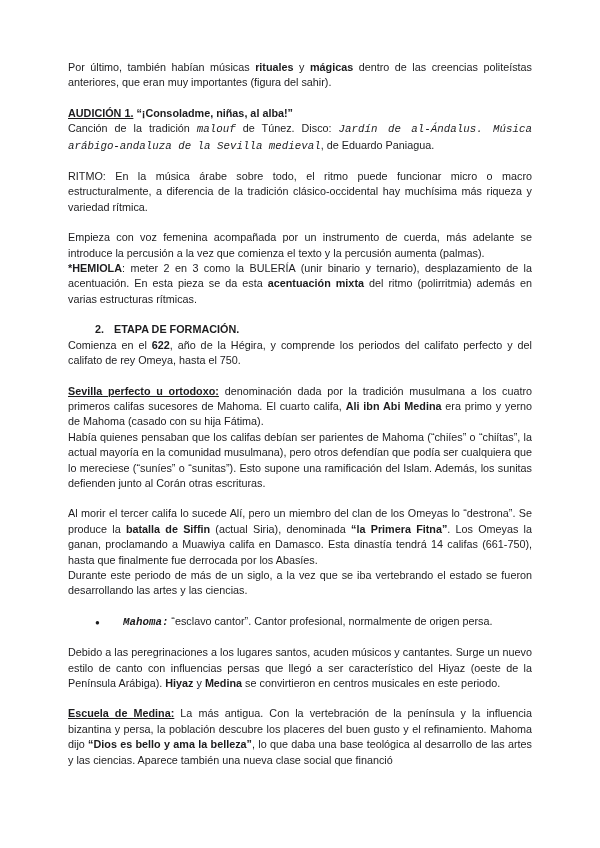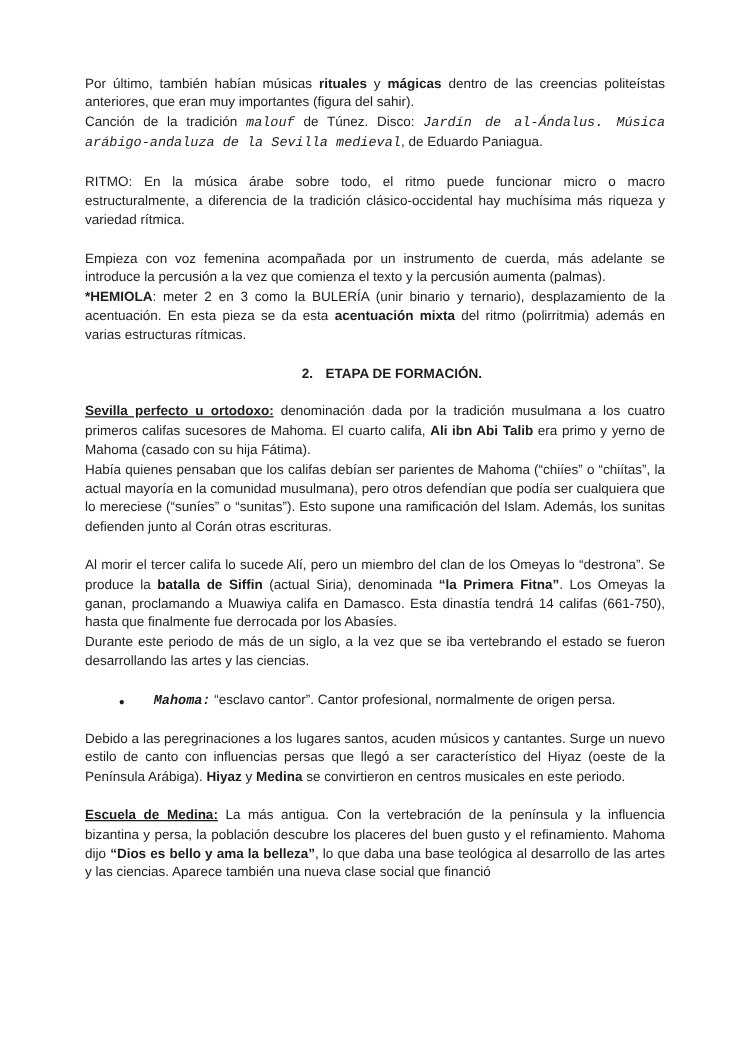--- a/index.html
+++ b/index.html
@@ -17,21 +17,21 @@
     color: #1c1c1e;
     font-family: "Liberation Sans", "DejaVu Sans", sans-serif;
     font-size: 10.8px;
     line-height: 15.4px;
   }
   .block { text-align: justify; }
   .block.spaced { margin-top: 15px; }
   .block-heading { text-align: left; }
   .block-numbered-heading {
     padding-left: 27px;
-    text-align: center;
+    text-align: left;
   }
   .block-numbered-heading .num { margin-right: 10px; font-weight: 700; }
   .block-bullet {
     position: relative;
     padding-left: 55px;
     text-align: left;
   }
   .block-bullet .bullet {
     position: absolute;
     left: 27px;
@@ -41,26 +41,28 @@
   .b { font-weight: 700; }
   .i { font-style: italic; font-family: Liberation Mono, monospace; }
   .u { text-decoration: underline; }
 </style>
 </head>
 <body>
 
 <div class="page">
   <div class="doc">
       <div class="block block-paragraph"><span class="">Por último, también habían músicas </span><span class="b">rituales</span><span class=""> y </span><span class="b">mágicas</span><span class=""> dentro de las creencias politeístas anteriores, que eran muy importantes (figura del sahir).</span></div>
+      <div class="block block-heading spaced"><span class="b u">AUDICIÓN 1.</span><span class=""> </span><span class="b">“¡Consoladme, niñas, al alba!”</span></div>
       <div class="block block-paragraph"><span class="">Canción de la tradición </span><span class="i">malouf</span><span class=""> de Túnez. Disco: </span><span class="i">Jardín de al-Ándalus. Música arábigo-andaluza de la Sevilla medieval</span><span class="">, de Eduardo Paniagua.</span></div>
       <div class="block block-paragraph spaced"><span class="">RITMO: En la música árabe sobre todo, el ritmo puede funcionar micro o macro estructuralmente, a diferencia de la tradición clásico-occidental hay muchísima más riqueza y variedad rítmica.</span></div>
       <div class="block block-paragraph spaced"><span class="">Empieza con voz femenina acompañada por un instrumento de cuerda, más adelante se introduce la percusión a la vez que comienza el texto y la percusión aumenta (palmas).</span></div>
       <div class="block block-paragraph"><span class="b">*HEMIOLA</span><span class="">: meter 2 en 3 como la BULERÍA (unir binario y ternario), desplazamiento de la acentuación. En esta pieza se da esta </span><span class="b">acentuación mixta</span><span class=""> del ritmo (polirritmia) además en varias estructuras rítmicas.</span></div>
       <div class="block block-numbered-heading spaced"><span class="num">2.</span><span class="b">ETAPA DE FORMACIÓN.</span></div>
-      <div class="block block-paragraph spaced"><span class="b u">Sevilla perfecto u ortodoxo:</span><span class=""> denominación dada por la tradición musulmana a los cuatro primeros califas sucesores de Mahoma. El cuarto califa, </span><span class="b">Ali ibn Abi Talib</span><span class=""> era primo y yerno de Mahoma (casado con su hija Fátima).</span></div>
+      <div class="block block-paragraph"><span class="">Comienza en el </span><span class="b">622</span><span class="">, año de la Hégira, y comprende los periodos del califato perfecto y del califato de rey Omeya, hasta el 750.</span></div>
+      <div class="block block-paragraph spaced"><span class="b u">Sevilla perfecto u ortodoxo:</span><span class=""> denominación dada por la tradición musulmana a los cuatro primeros califas sucesores de Mahoma. El cuarto califa, </span><span class="b">Ali ibn Abi Medina</span><span class=""> era primo y yerno de Mahoma (casado con su hija Fátima).</span></div>
       <div class="block block-paragraph"><span class="">Había quienes pensaban que los califas debían ser parientes de Mahoma (“chiíes” o “chiítas”, la actual mayoría en la comunidad musulmana), pero otros defendían que podía ser cualquiera que lo mereciese (“suníes” o “sunitas”). Esto supone una ramificación del Islam. Además, los sunitas defienden junto al Corán otras escrituras.</span></div>
       <div class="block block-paragraph spaced"><span class="">Al morir el tercer califa lo sucede Alí, pero un miembro del clan de los Omeyas lo “destrona”. Se produce la </span><span class="b">batalla de Siffin</span><span class=""> (actual Siria), denominada </span><span class="b">“la Primera Fitna”</span><span class="">. Los Omeyas la ganan, proclamando a Muawiya califa en Damasco. Esta dinastía tendrá 14 califas (661-750), hasta que finalmente fue derrocada por los Abasíes.</span></div>
       <div class="block block-paragraph"><span class="">Durante este periodo de más de un siglo, a la vez que se iba vertebrando el estado se fueron desarrollando las artes y las ciencias.</span></div>
       <div class="block block-bullet spaced"><span class="bullet">●</span><span class="b i">Mahoma:</span><span class=""> “esclavo cantor”. Cantor profesional, normalmente de origen persa.</span></div>
       <div class="block block-paragraph spaced"><span class="">Debido a las peregrinaciones a los lugares santos, acuden músicos y cantantes. Surge un nuevo estilo de canto con influencias persas que llegó a ser característico del Hiyaz (oeste de la Península Arábiga). </span><span class="b">Hiyaz</span><span class=""> y </span><span class="b">Medina</span><span class=""> se convirtieron en centros musicales en este periodo.</span></div>
       <div class="block block-paragraph spaced"><span class="b u">Escuela de Medina:</span><span class=""> La más antigua. Con la vertebración de la península y la influencia bizantina y persa, la población descubre los placeres del buen gusto y el refinamiento. Mahoma dijo </span><span class="b">“Dios es bello y ama la belleza”</span><span class="">, lo que daba una base teológica al desarrollo de las artes y las ciencias. Aparece también una nueva clase social que financió</span></div>
     </div>
 </div>
 
 </body></html>

